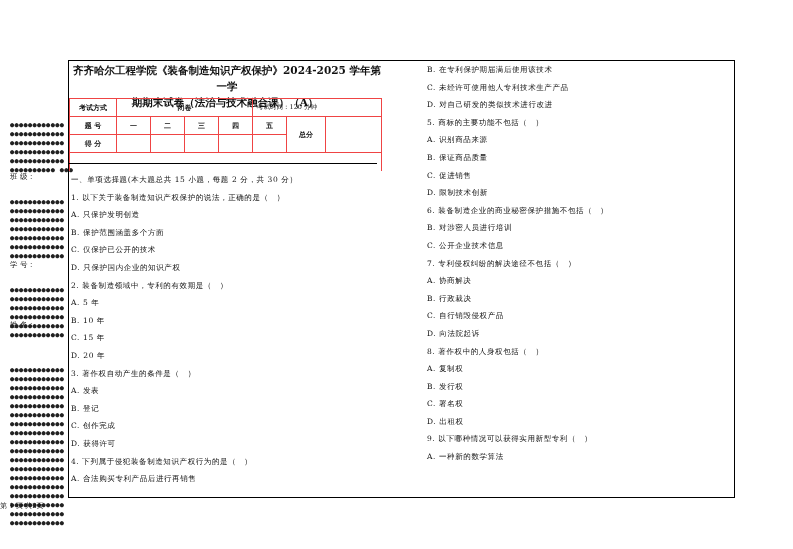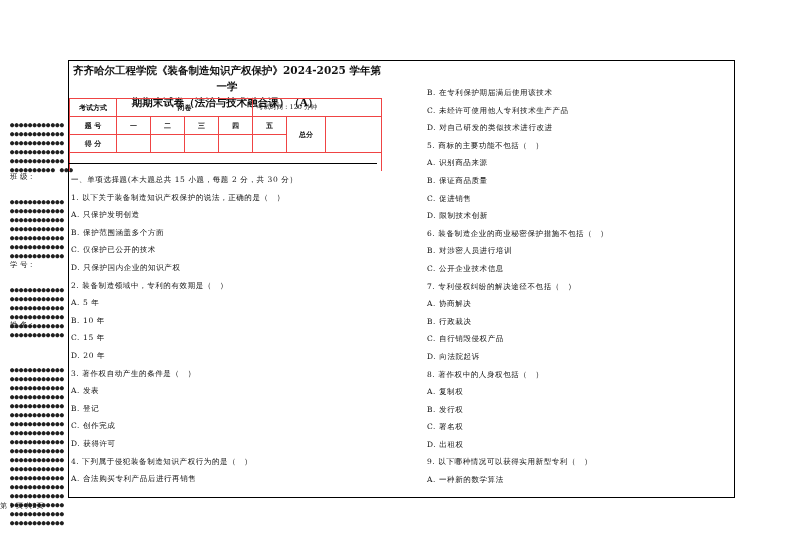--- a/index.html
+++ b/index.html
@@ -15,21 +15,21 @@
   .col-right { position:absolute; left:356px; top:0; width:300px; height:100%; }
   .title { font-weight:bold; font-size:10.5px; line-height:16px; text-align:center;
            padding:1px 0 0 0; }
   .title .l1 { display:block; text-align:center; padding-left:4px; }
   table.score { position:absolute; left:0; top:37px; width:313px; border-collapse:collapse;
                 font-size:7px; }
   table.score td { border:1px solid #ef4444; height:17px; text-align:center; padding:0; font-weight:bold; }
   table.score td.plain { font-weight:normal; text-align:left; padding-left:4px; font-size:6.5px; }
   .rule { position:absolute; left:0; top:102px; width:308px; border-top:1px solid #000; }
   .q-list { position:absolute; left:2px; top:110px; width:310px; }
-  .r-list { position:absolute; left:2px; top:0px; width:300px;margin-top:23px; }
+  .r-list { position:absolute; left:2px; top:0px; width:300px; }
   .line { font-size:7.5px; height:17.6px; line-height:17.6px; white-space:nowrap; letter-spacing:0.6px; }
   .footer { position:absolute; left:0; width:793px; top:501px; text-align:left; font-size:7px; }
 </style>
 </head>
 <body>
 
 <div class="binding">
   <div class="dots" style="top:121px">●●●●●●●●●●●●</div>
   <div class="dots" style="top:130px">●●●●●●●●●●●●</div>
   <div class="dots" style="top:139px">●●●●●●●●●●●●</div>

